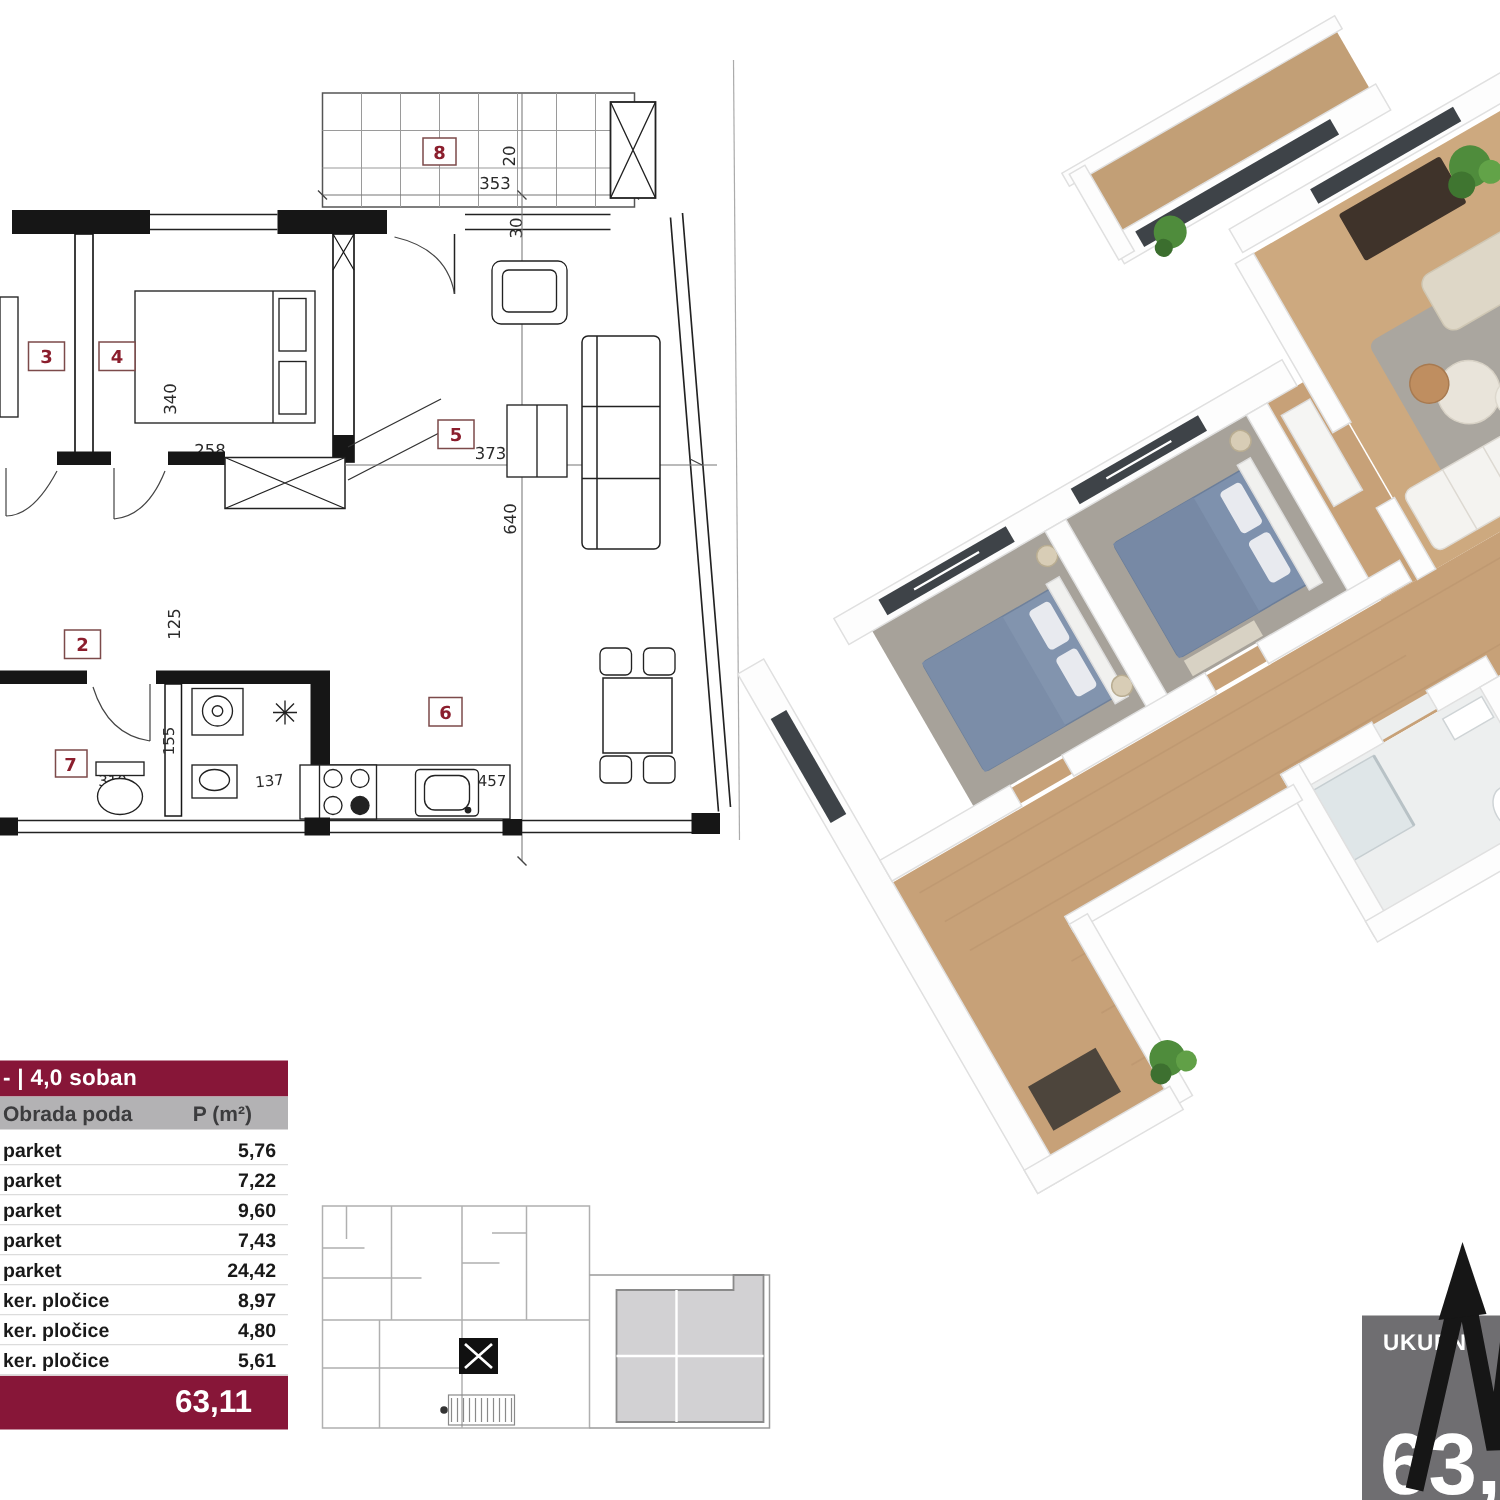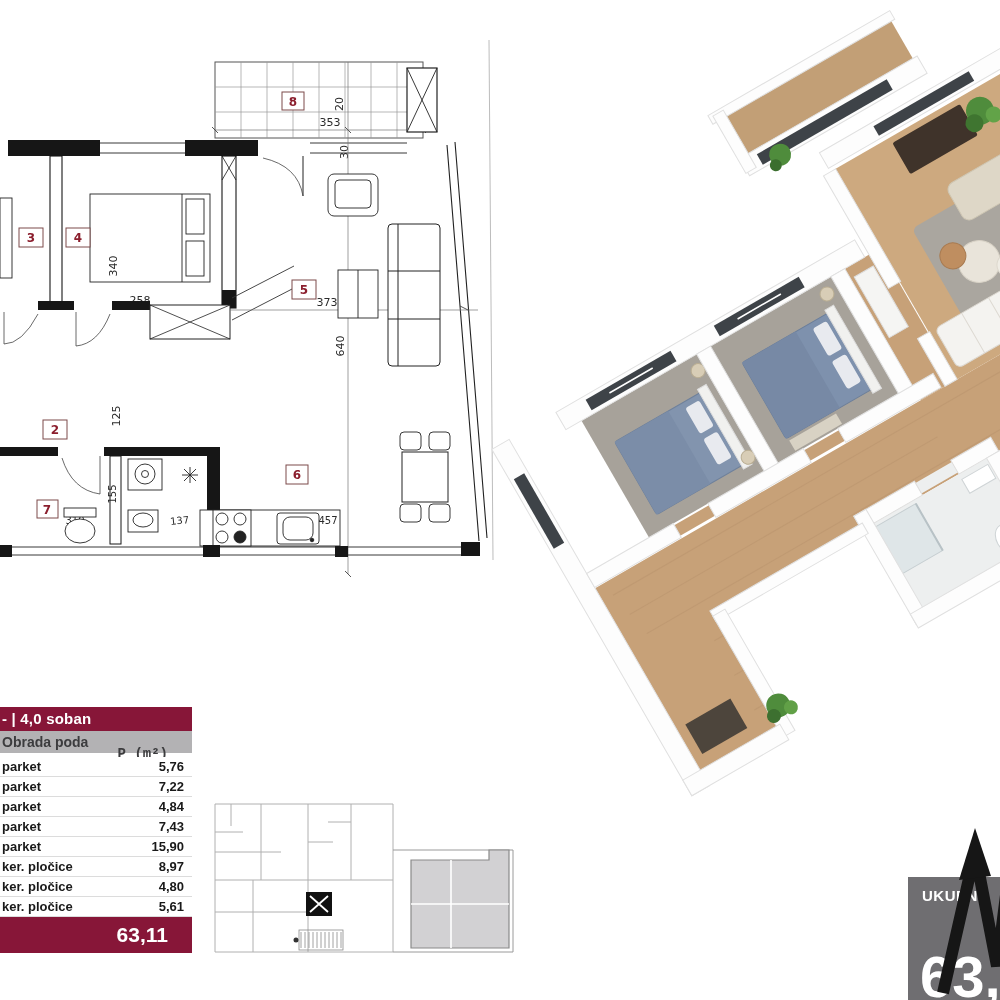--- a/index.html
+++ b/index.html
@@ -9,21 +9,21 @@
   svg text{font-family:"DejaVu Sans",sans-serif;}
   .dim{font-size:11px;fill:#2b2b2b;}
   .dim-s{font-size:10px;fill:#2b2b2b;}
   .rlabel{font-size:12px;font-weight:bold;fill:#8b1e2d;text-anchor:middle;}
   
   .area-table{left:-10px;top:707px;width:202px;}
   .tt-title{background:#871638;color:#fff;font-size:15px;font-weight:bold;
             height:24px;line-height:24px;padding-left:12px;letter-spacing:.2px;}
   .tt-head{background:#b3b2b4;color:#3c3c3e;font-size:14px;font-weight:bold;
            height:22px;line-height:22px;padding-left:12px;position:relative;margin-bottom:4px;}
-  .tt-head .v{position:absolute;right:24px;top:12px;font-family:Liberation Mono, monospace;}
+  .tt-head .v{position:absolute;right:24px;top:0;}
   .tt-row{position:relative;height:19px;line-height:19px;font-size:13px;font-weight:bold;
           color:#191919;padding-left:12px;border-bottom:1px solid #dcdcdc;background:#fff;}
   .tt-row .v{position:absolute;right:8px;top:0;}
   .tt-total{background:#871638;color:#fff;height:36px;line-height:36px;
             font-size:21px;font-weight:bold;text-align:right;padding-right:24px;}
   
   .summary{left:908px;top:877px;width:130px;height:123px;background:#6f6e71;color:#fff;}
   .summary .lbl{position:absolute;left:14px;top:10px;font-size:15px;font-weight:bold;letter-spacing:.5px;}
   .summary .val{position:absolute;left:12px;bottom:-6px;font-size:58px;font-weight:bold;line-height:1;}
 </style>
@@ -295,23 +295,23 @@
   </svg>
 
   <div class="abs area-table">
     <div class="tt-title"><span>- | 4,0 soban</span></div>
     <div class="tt-head">
       <span>Obrada poda</span>
       <span class="v">P (m²)</span>
     </div>
     <div class="tt-row"><span>parket</span><span class="v">5,76</span></div>
     <div class="tt-row"><span>parket</span><span class="v">7,22</span></div>
-    <div class="tt-row"><span>parket</span><span class="v">4,84</span></div>
+    <div class="tt-row"><span>parket</span><span class="v">9,60</span></div>
     <div class="tt-row"><span>parket</span><span class="v">7,43</span></div>
-    <div class="tt-row"><span>parket</span><span class="v">15,90</span></div>
+    <div class="tt-row"><span>parket</span><span class="v">24,42</span></div>
     <div class="tt-row"><span>ker. pločice</span><span class="v">8,97</span></div>
     <div class="tt-row"><span>ker. pločice</span><span class="v">4,80</span></div>
     <div class="tt-row"><span>ker. pločice</span><span class="v">5,61</span></div>
     <div class="tt-total"><span>63,11</span></div>
   </div>
 
   <svg class="abs" style="left:193px;top:792px" width="332" height="180" viewBox="0 0 332 180">
     <g fill="none" stroke="#b0b0b0" stroke-width="1">
       <path d="M22,12H200V160H22Z"></path>
       <path d="M22,60H88 M22,88H200 M68,12V88 M115,12V160 M158,12V88 M38,12V34 M22,120H115 M60,88V160 M22,40H50"></path>

